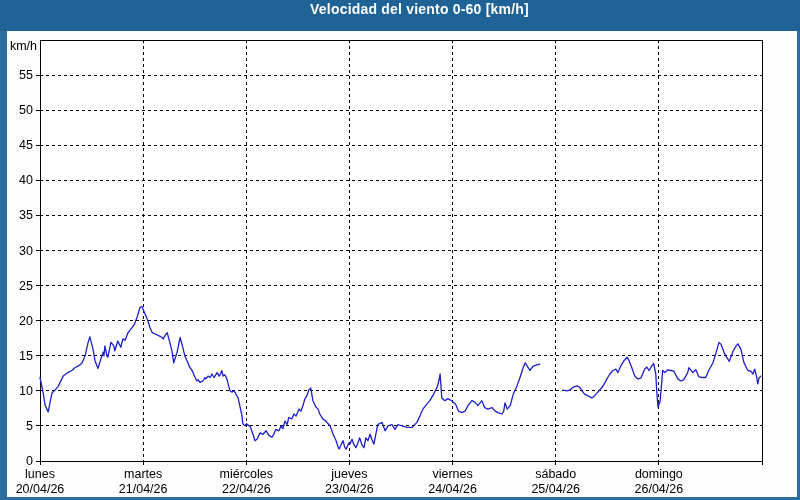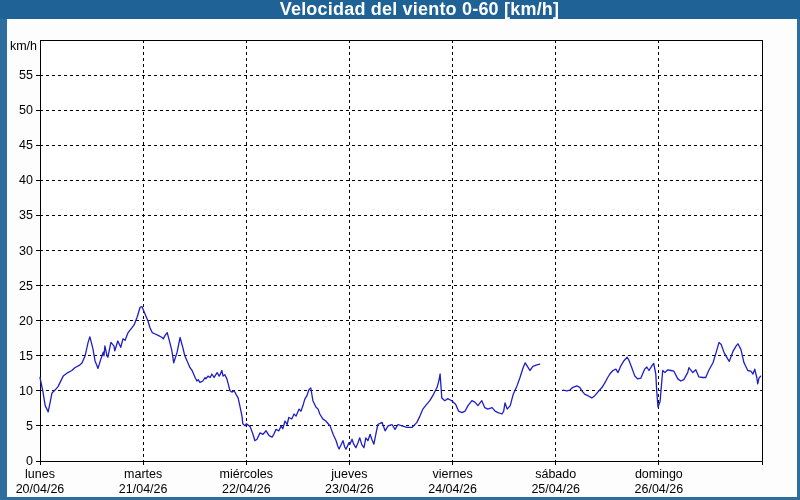--- a/index.html
+++ b/index.html
@@ -13,24 +13,24 @@
   }
   #frame-borders{
     position:absolute;left:0;top:0;width:800px;height:500px;
     border-left:7px solid #2e6e9e;
     border-right:3px solid #2e6e9e;
     border-bottom:3px solid #2e6e9e;
     pointer-events:none;
     z-index:5;
   }
   #titlebar{
-    position:absolute;left:0;top:0;width:800px;height:19px;
+    position:absolute;left:0;top:0;width:800px;height:31px;
     background:#1e6296;
     color:#ffffff;
-    font-size:18px;font-weight:bold;
+    font-size:14px;font-weight:bold;
     text-align:center;line-height:19px;
     z-index:6;
     letter-spacing:0.2px;
     padding-left:39px;
   }
   #chart-svg{position:absolute;left:0;top:0;}
   text{font-family:"Liberation Sans", sans-serif;}
 </style>
 </head>
 <body>

